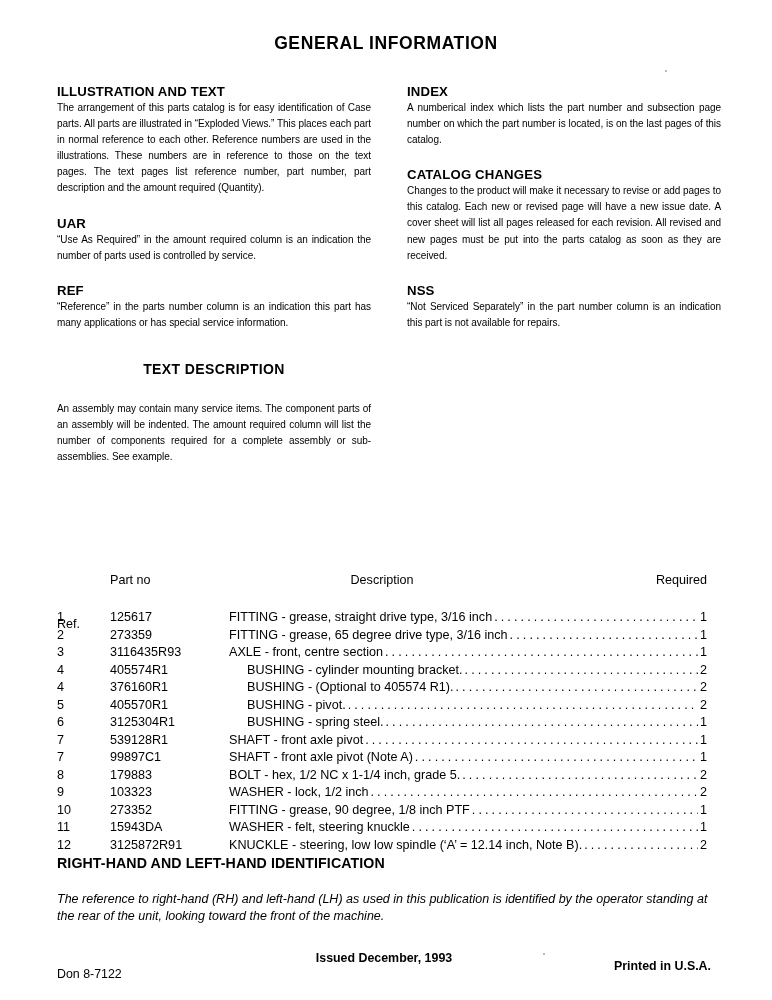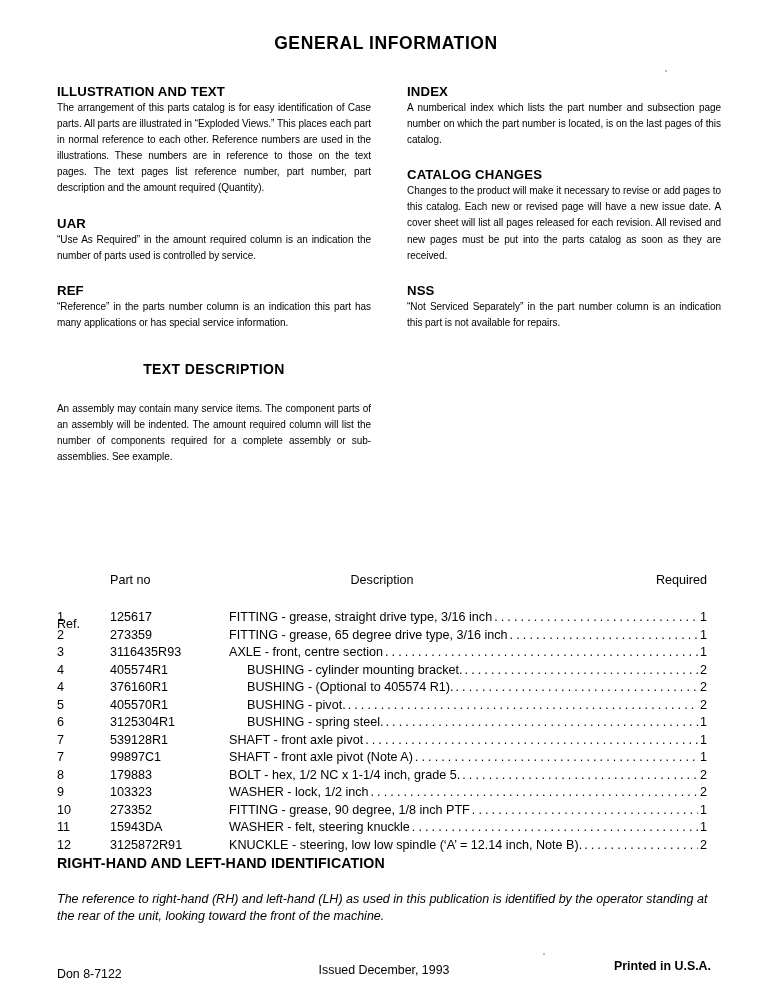--- a/index.html
+++ b/index.html
@@ -158,21 +158,21 @@
   
   .footer {
     position: absolute;
     left: 57px;
     top: 951px;
     width: 654px;
     height: 16px;
     font-size: 12.4px;
   }
   .footer .f-left   { position: absolute; left: 0;  top: 16px; }
-  .footer .f-center { position: absolute; left: 0;  top: 12px; width: 654px; text-align: center; }
+  .footer .f-center { position: absolute; left: 0;  top: 0; width: 654px; text-align: center; font-weight: bold; }
   .footer .f-right  { position: absolute; right: 0; top: 8px; font-weight: bold; }
 
   
   .speck {
     position: absolute;
     background: #b9b9b9;
     width: 2px;
     height: 2px;
   }
 </style>

